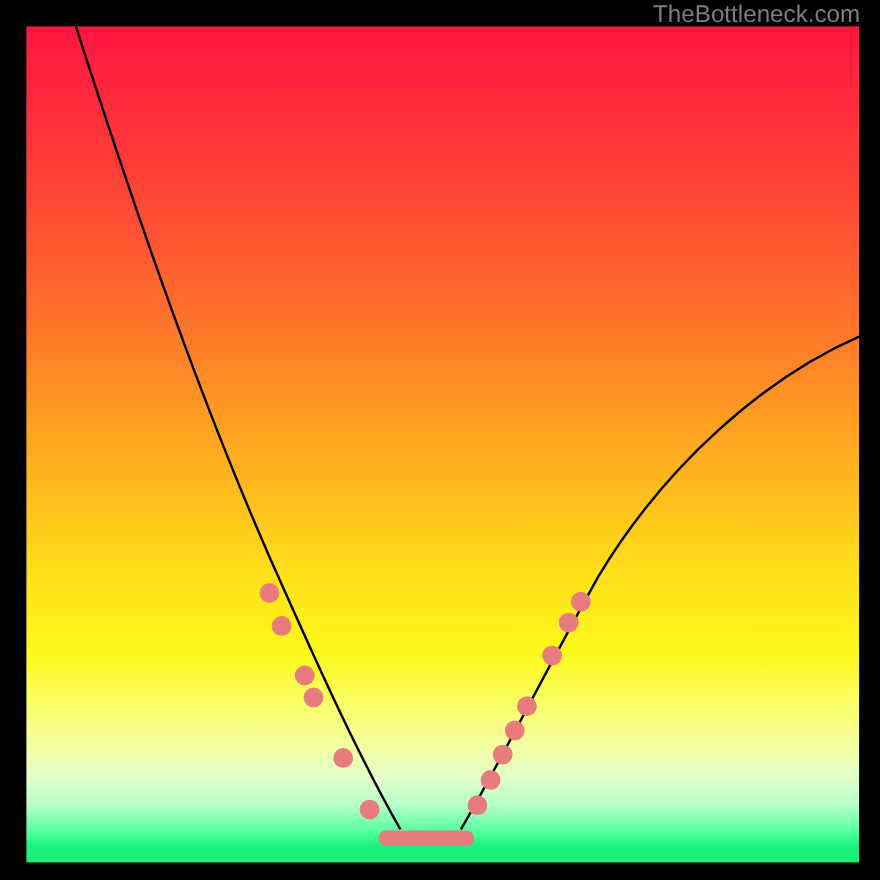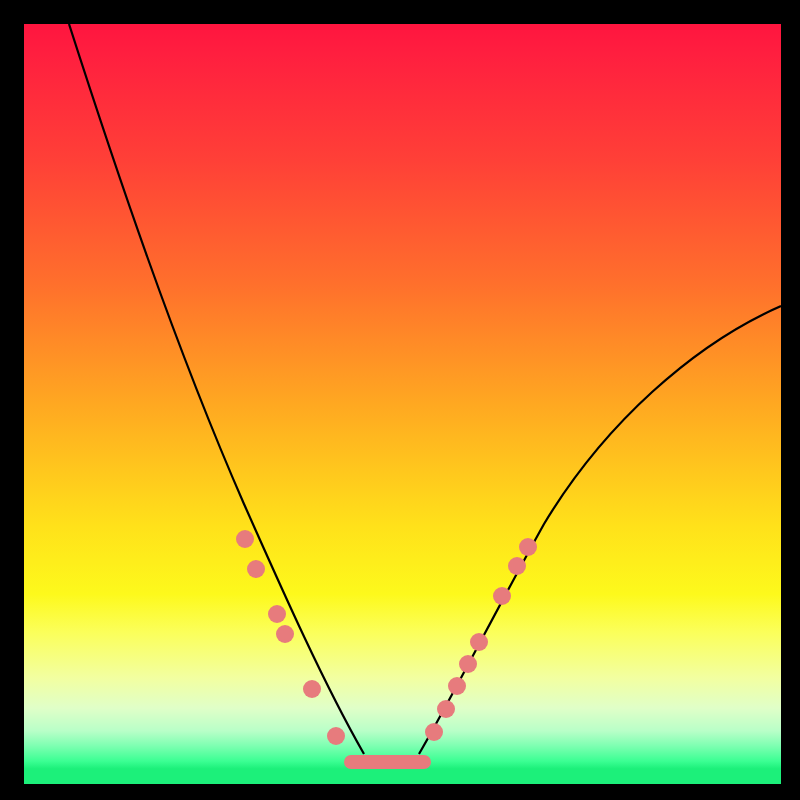--- a/index.html
+++ b/index.html
@@ -104,13 +104,14 @@
       <circle class="dot" cx="422" cy="685" r="9"></circle>
       <circle class="dot" cx="433" cy="662" r="9"></circle>
       <circle class="dot" cx="444" cy="640" r="9"></circle>
       <circle class="dot" cx="455" cy="618" r="9"></circle>
       <circle class="dot" cx="478" cy="572" r="9"></circle>
       <circle class="dot" cx="493" cy="542" r="9"></circle>
       <circle class="dot" cx="504" cy="523" r="9"></circle>
     </svg>
   </div>
 
+  <div class="watermark">TheBottleneck.com</div>
 </div>
 
 </body></html>

